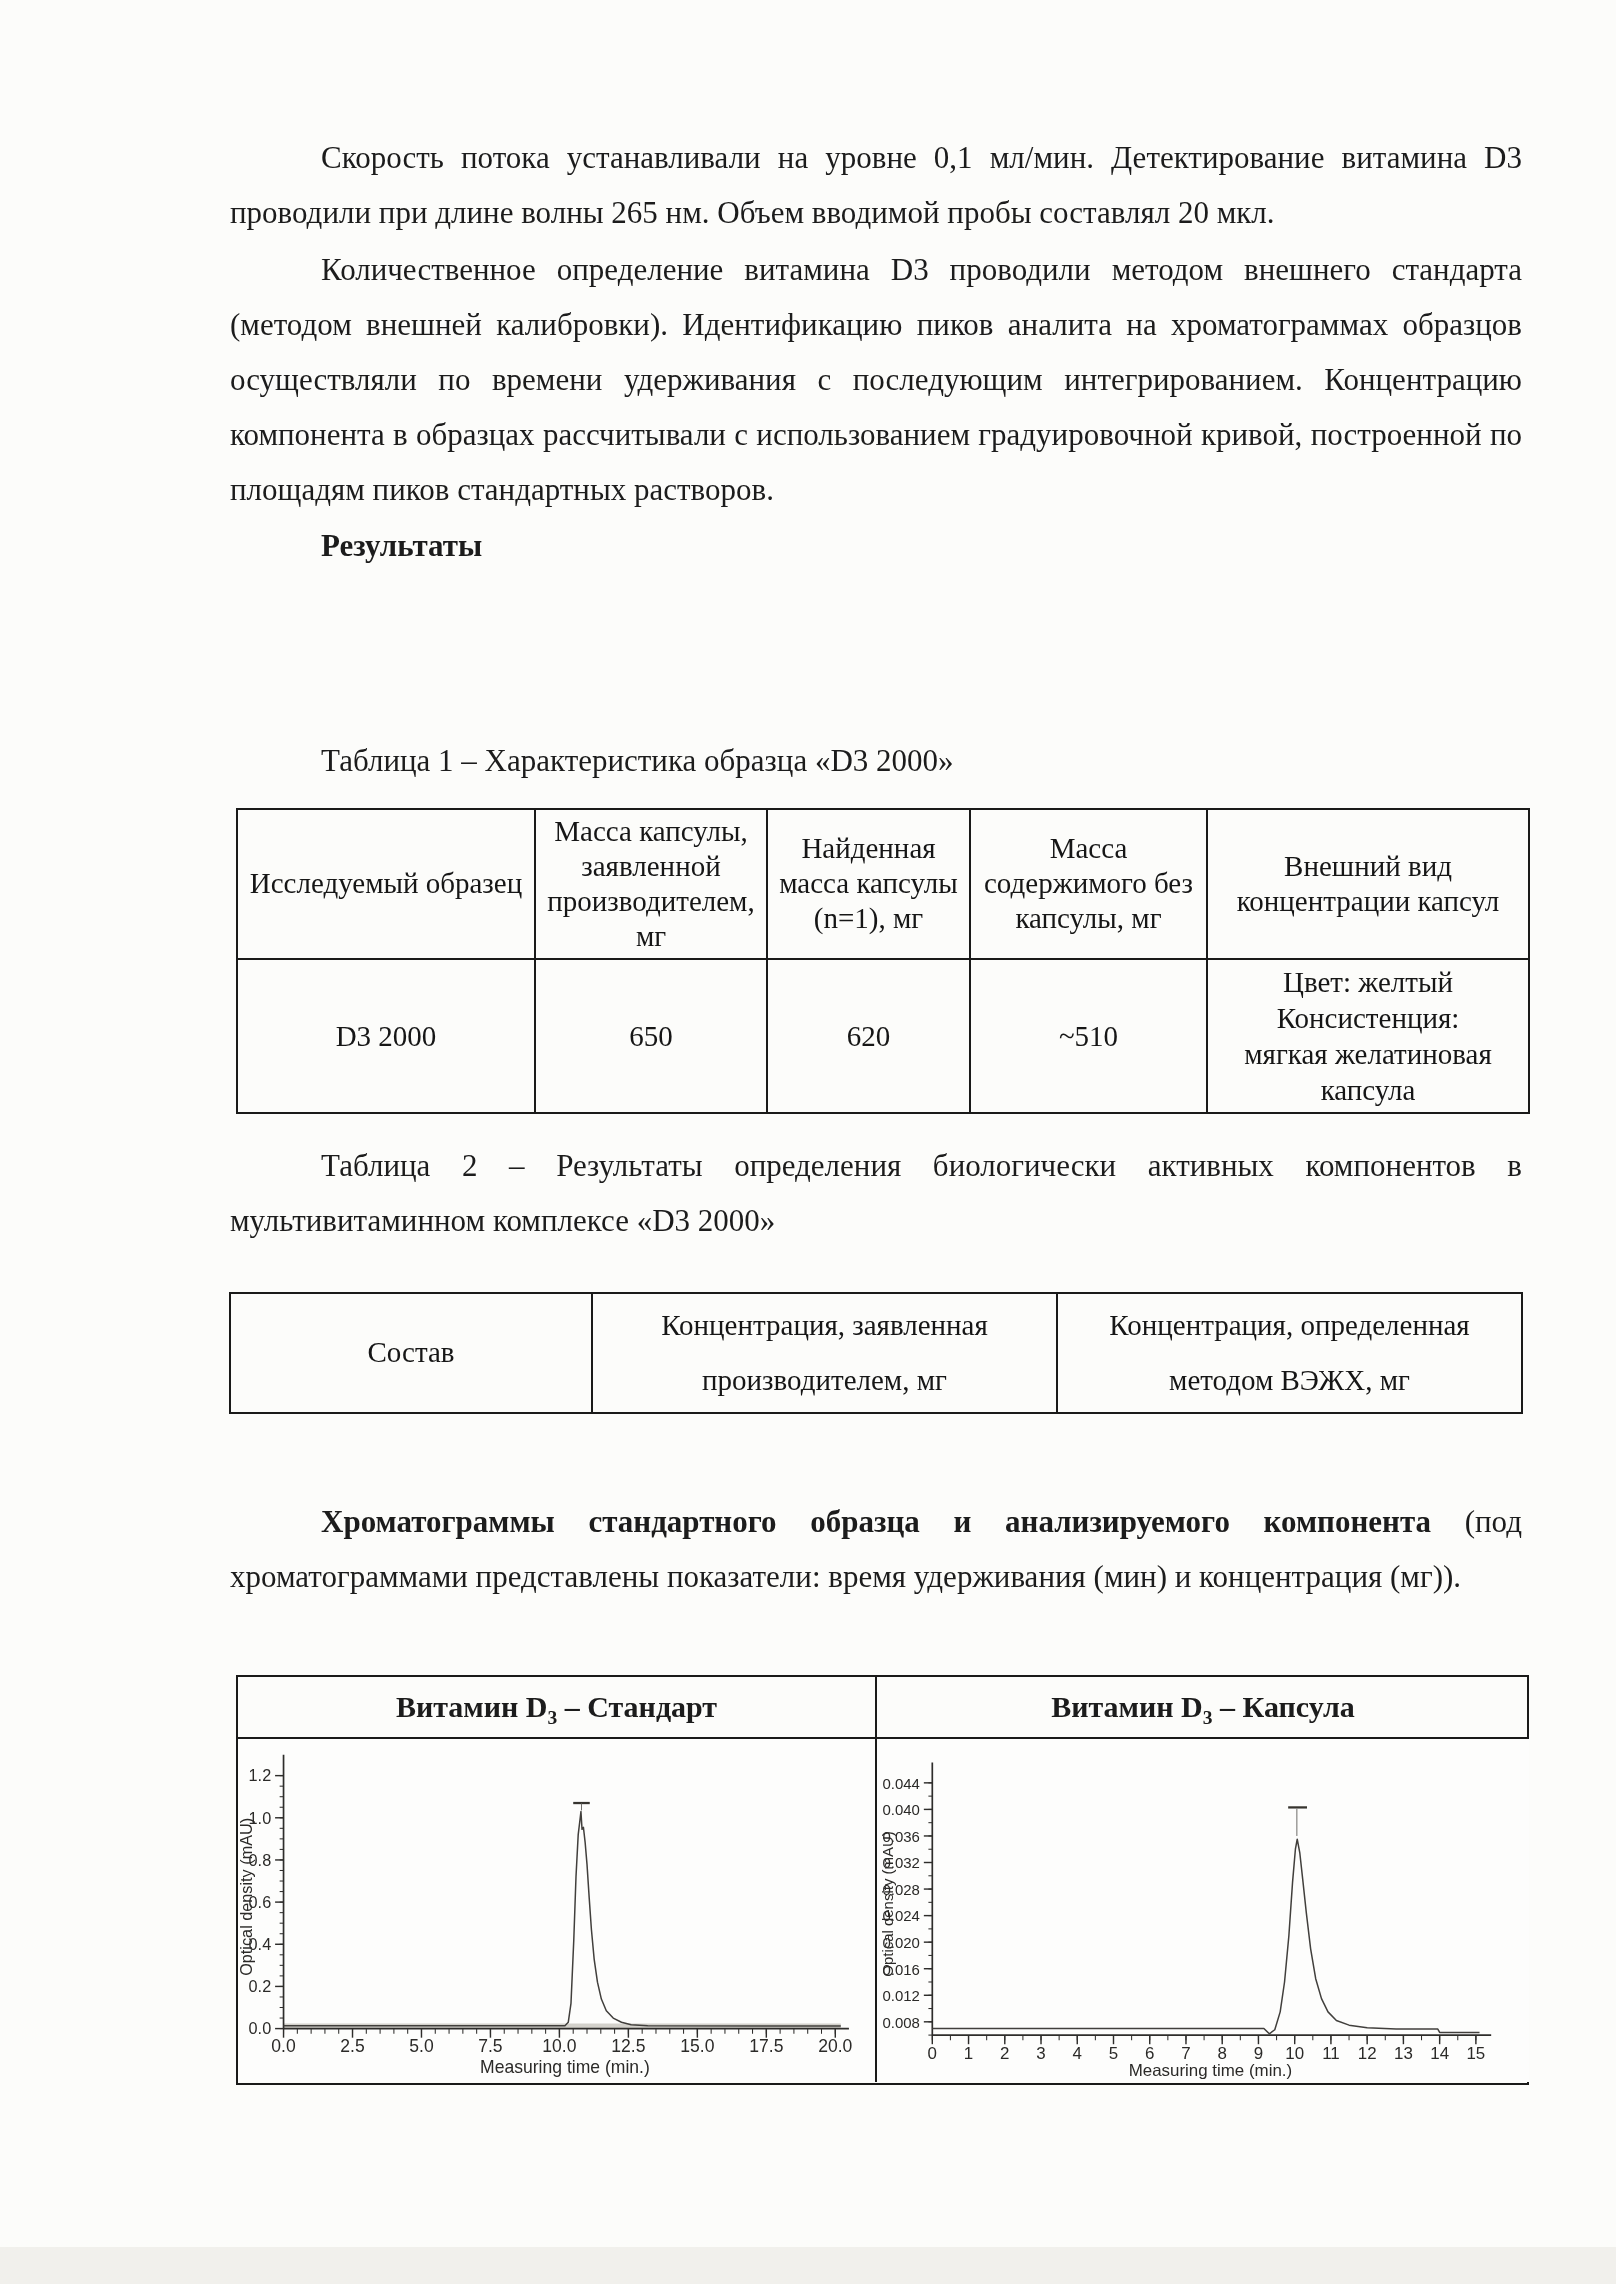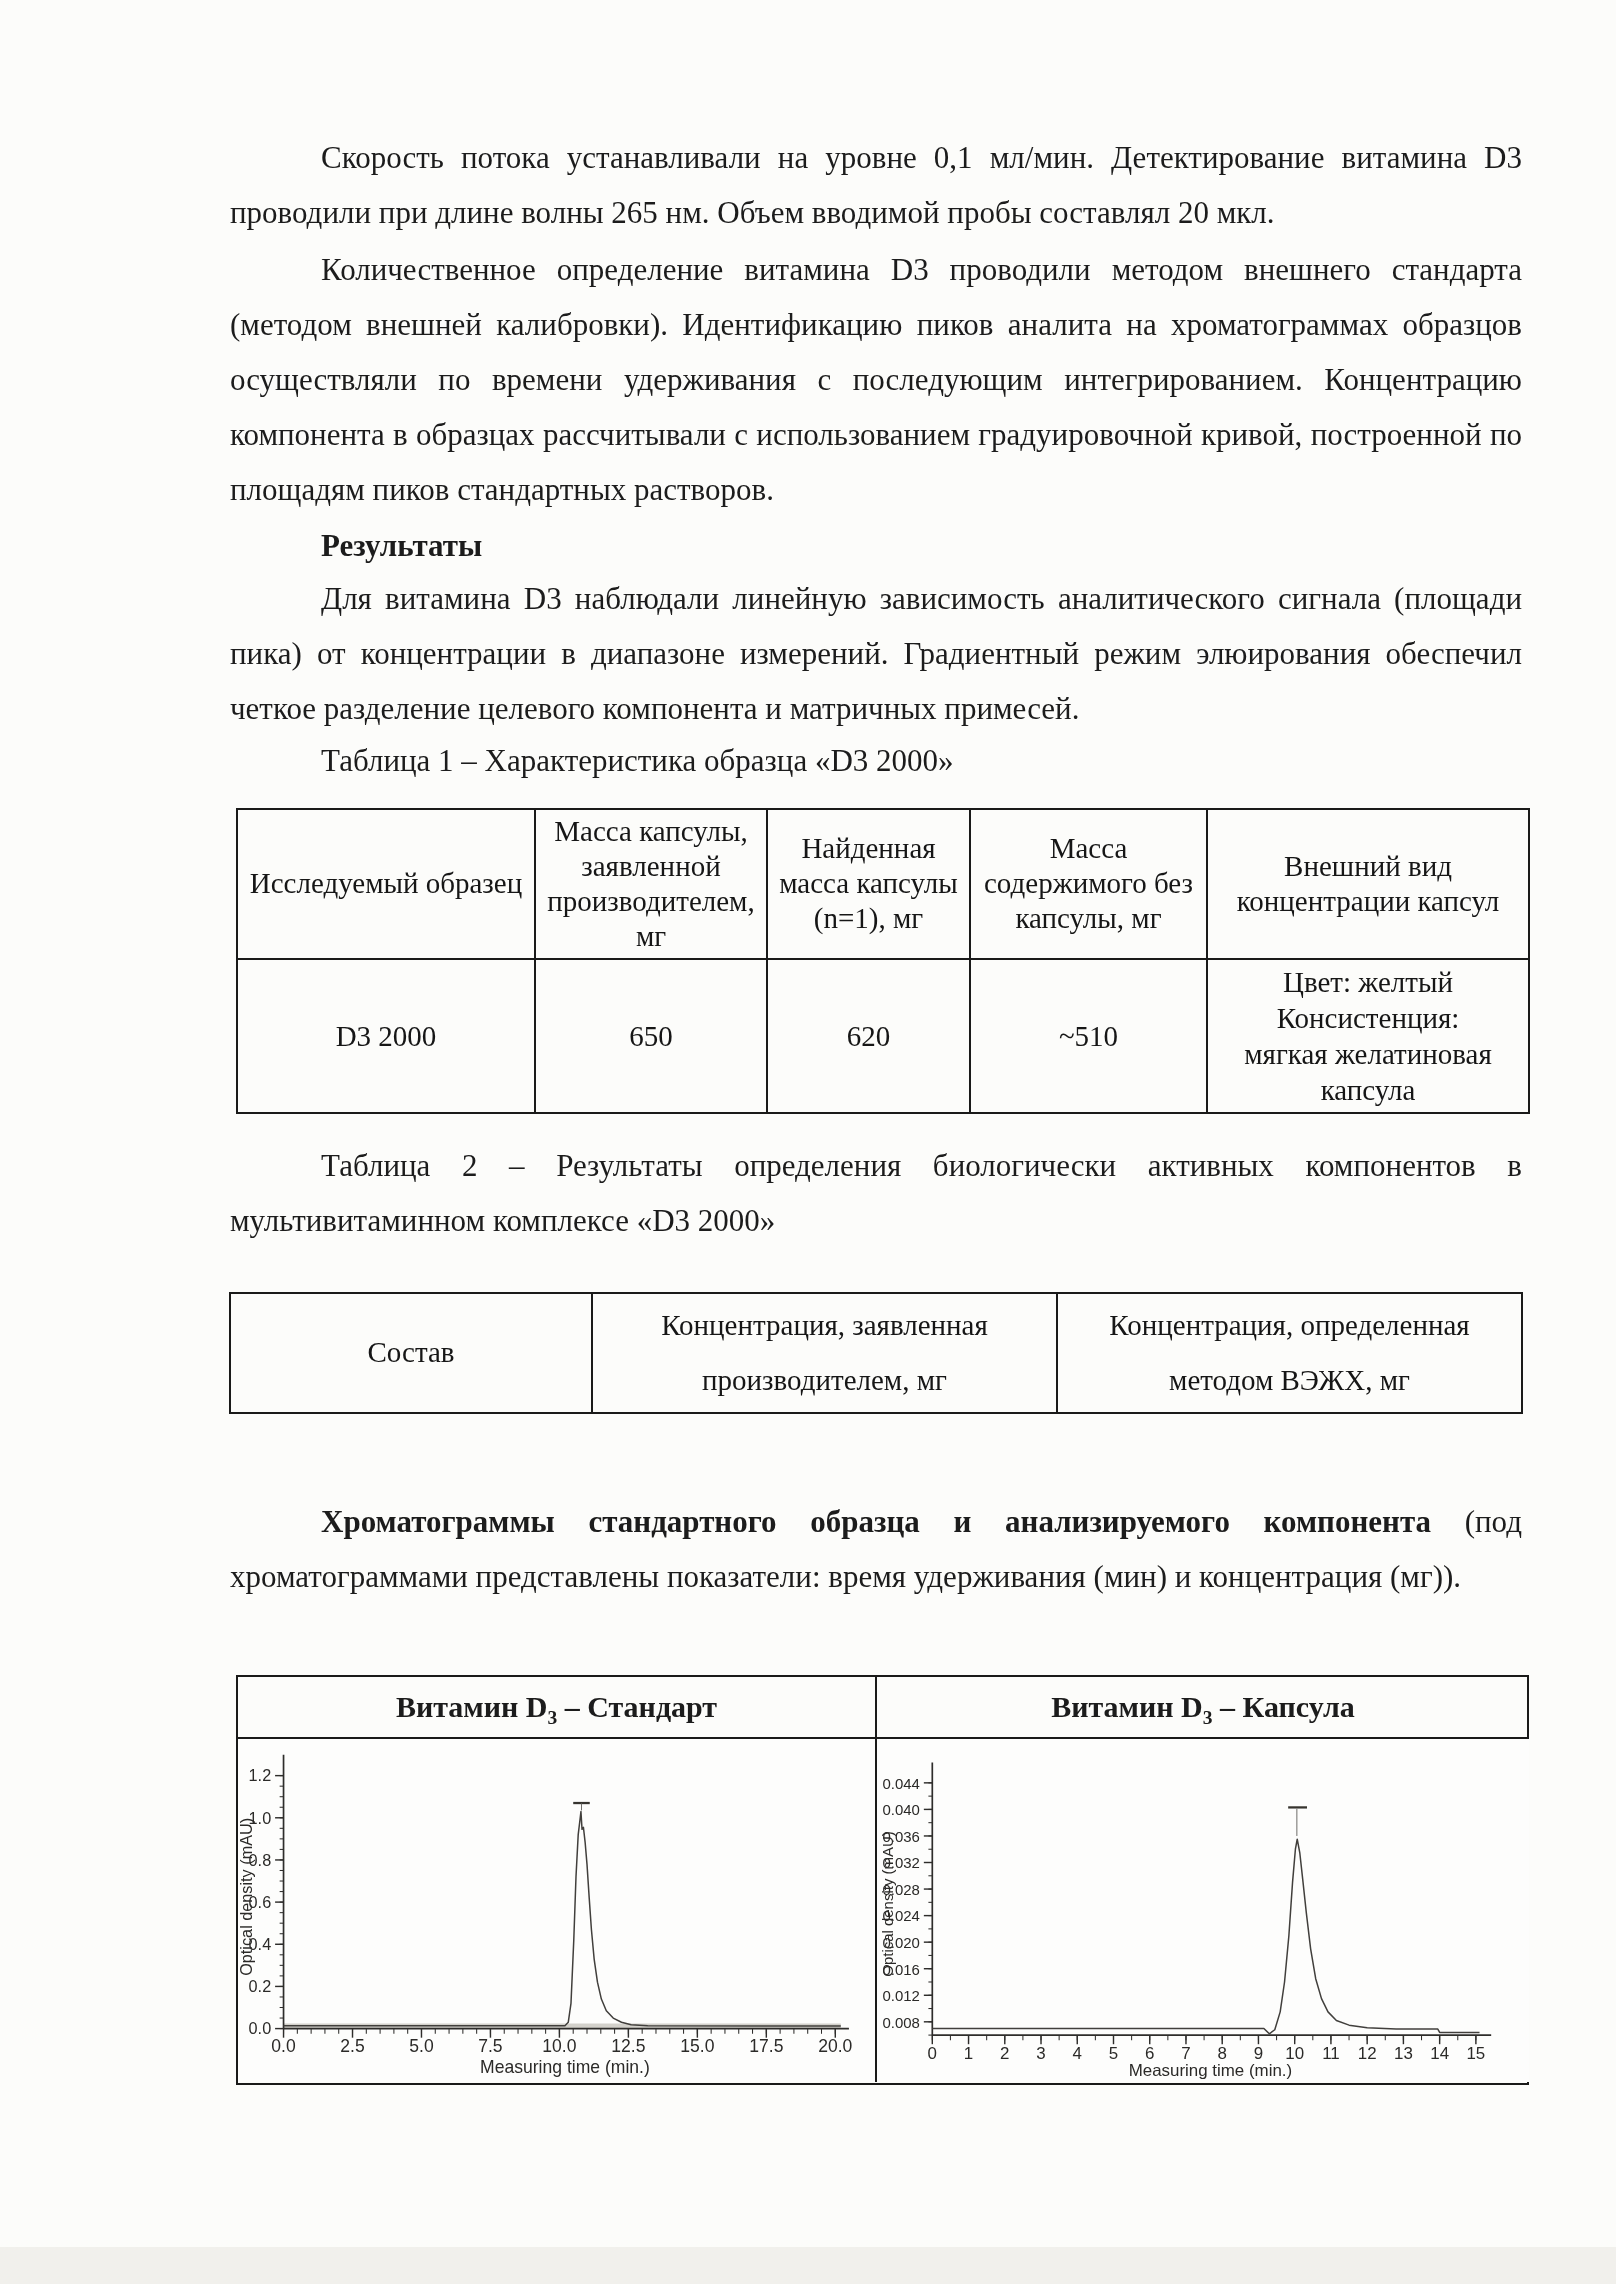--- a/index.html
+++ b/index.html
@@ -53,21 +53,20 @@
 <body>
 
 <div class="page">
 
   <p class="para" style="top:130px;">Скорость потока устанавливали на уровне 0,1 мл/мин. Детектирование витамина D3 проводили при длине волны 265 нм. Объем вводимой пробы составлял 20 мкл.</p>
 
   <p class="para" style="top:242px;">Количественное определение витамина D3 проводили методом внешнего стандарта (методом внешней калибровки). Идентификацию пиков аналита на хроматограммах образцов осуществляли по времени удерживания с последующим интегрированием. Концентрацию компонента в образцах рассчитывали с использованием градуировочной кривой, построенной по площадям пиков стандартных растворов.</p>
 
   <p class="para bold left-align" style="top:518px;">Результаты</p>
 
-  <p class="para" style="top:571px;">Для витамина D3 наблюдали линейную зависимость аналитического сигнала (площади пика) от концентрации в диапазоне измерений. Градиентный режим элюирования обеспечил четкое разделение целевого компонента и матричных примесей.</p>
 
   <p class="para left-align" style="top:733px;">Таблица 1 – Характеристика образца «D3 2000»</p>
 
   <table class="tbl t1" style="left:236px;top:808px;width:1292px;">
     <colgroup>
       <col style="width:298px">
         <col style="width:232px">
         <col style="width:203px">
       <col style="width:237px">
         <col style="width:322px">

